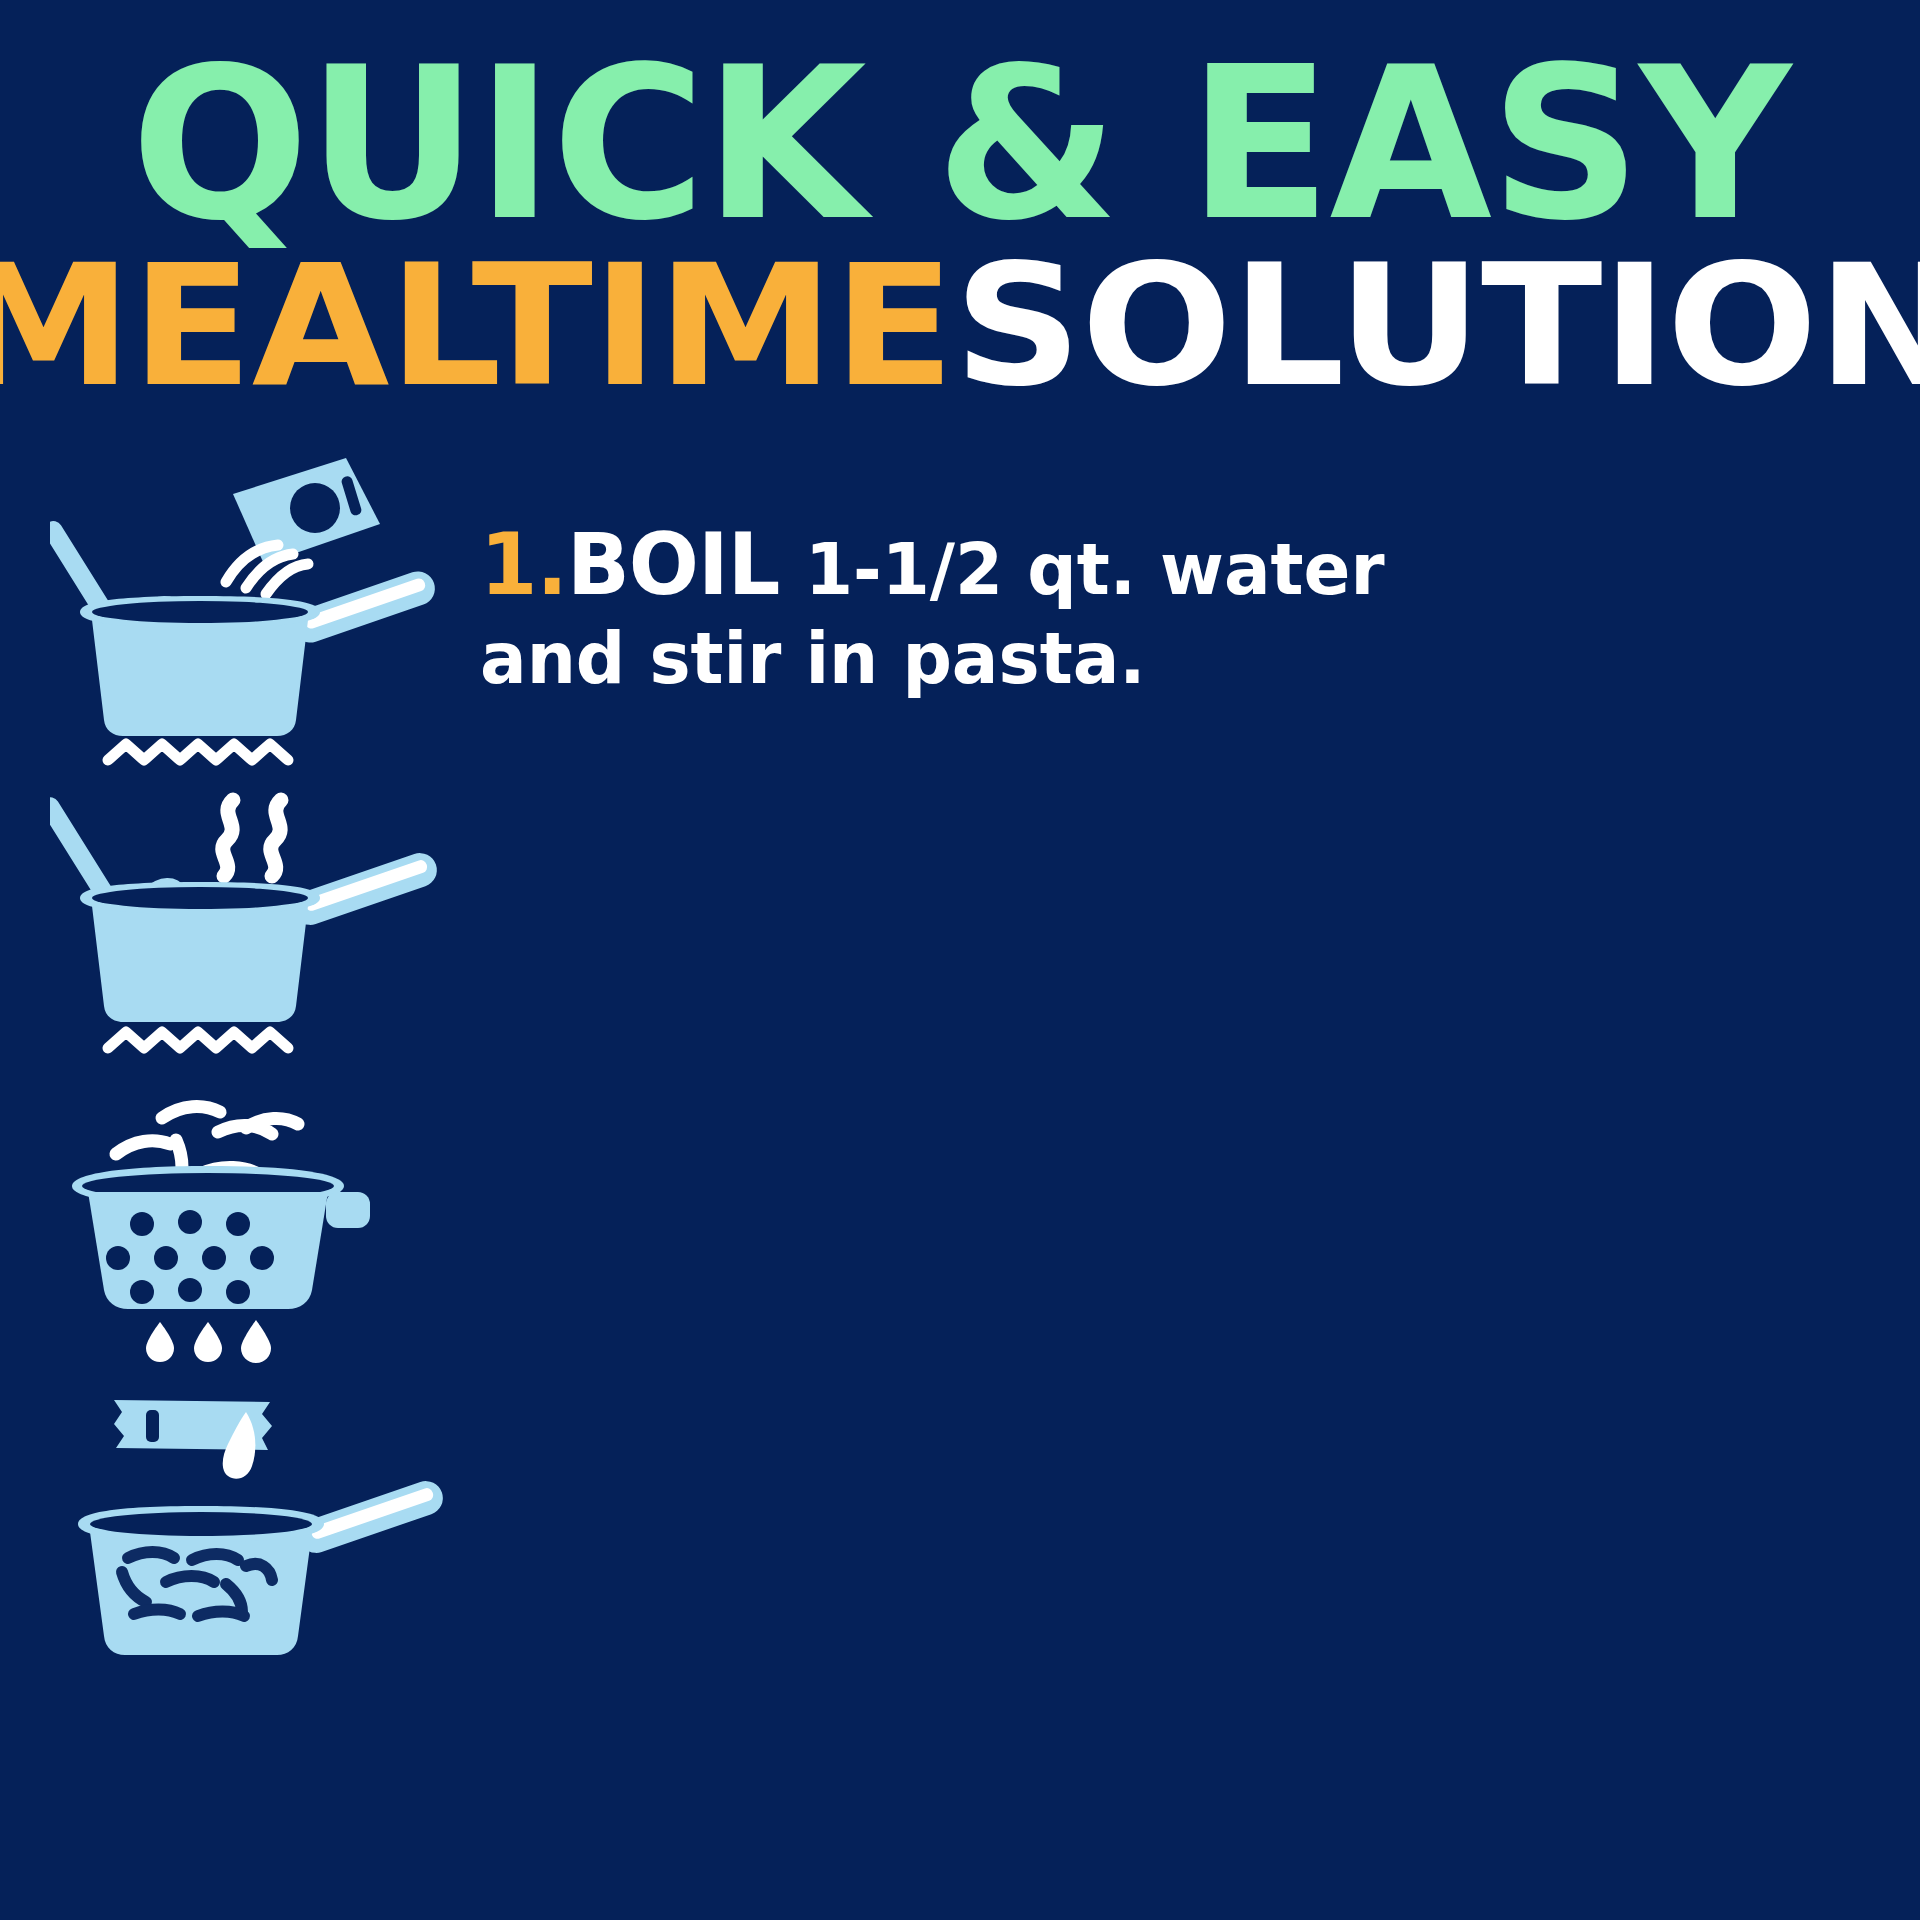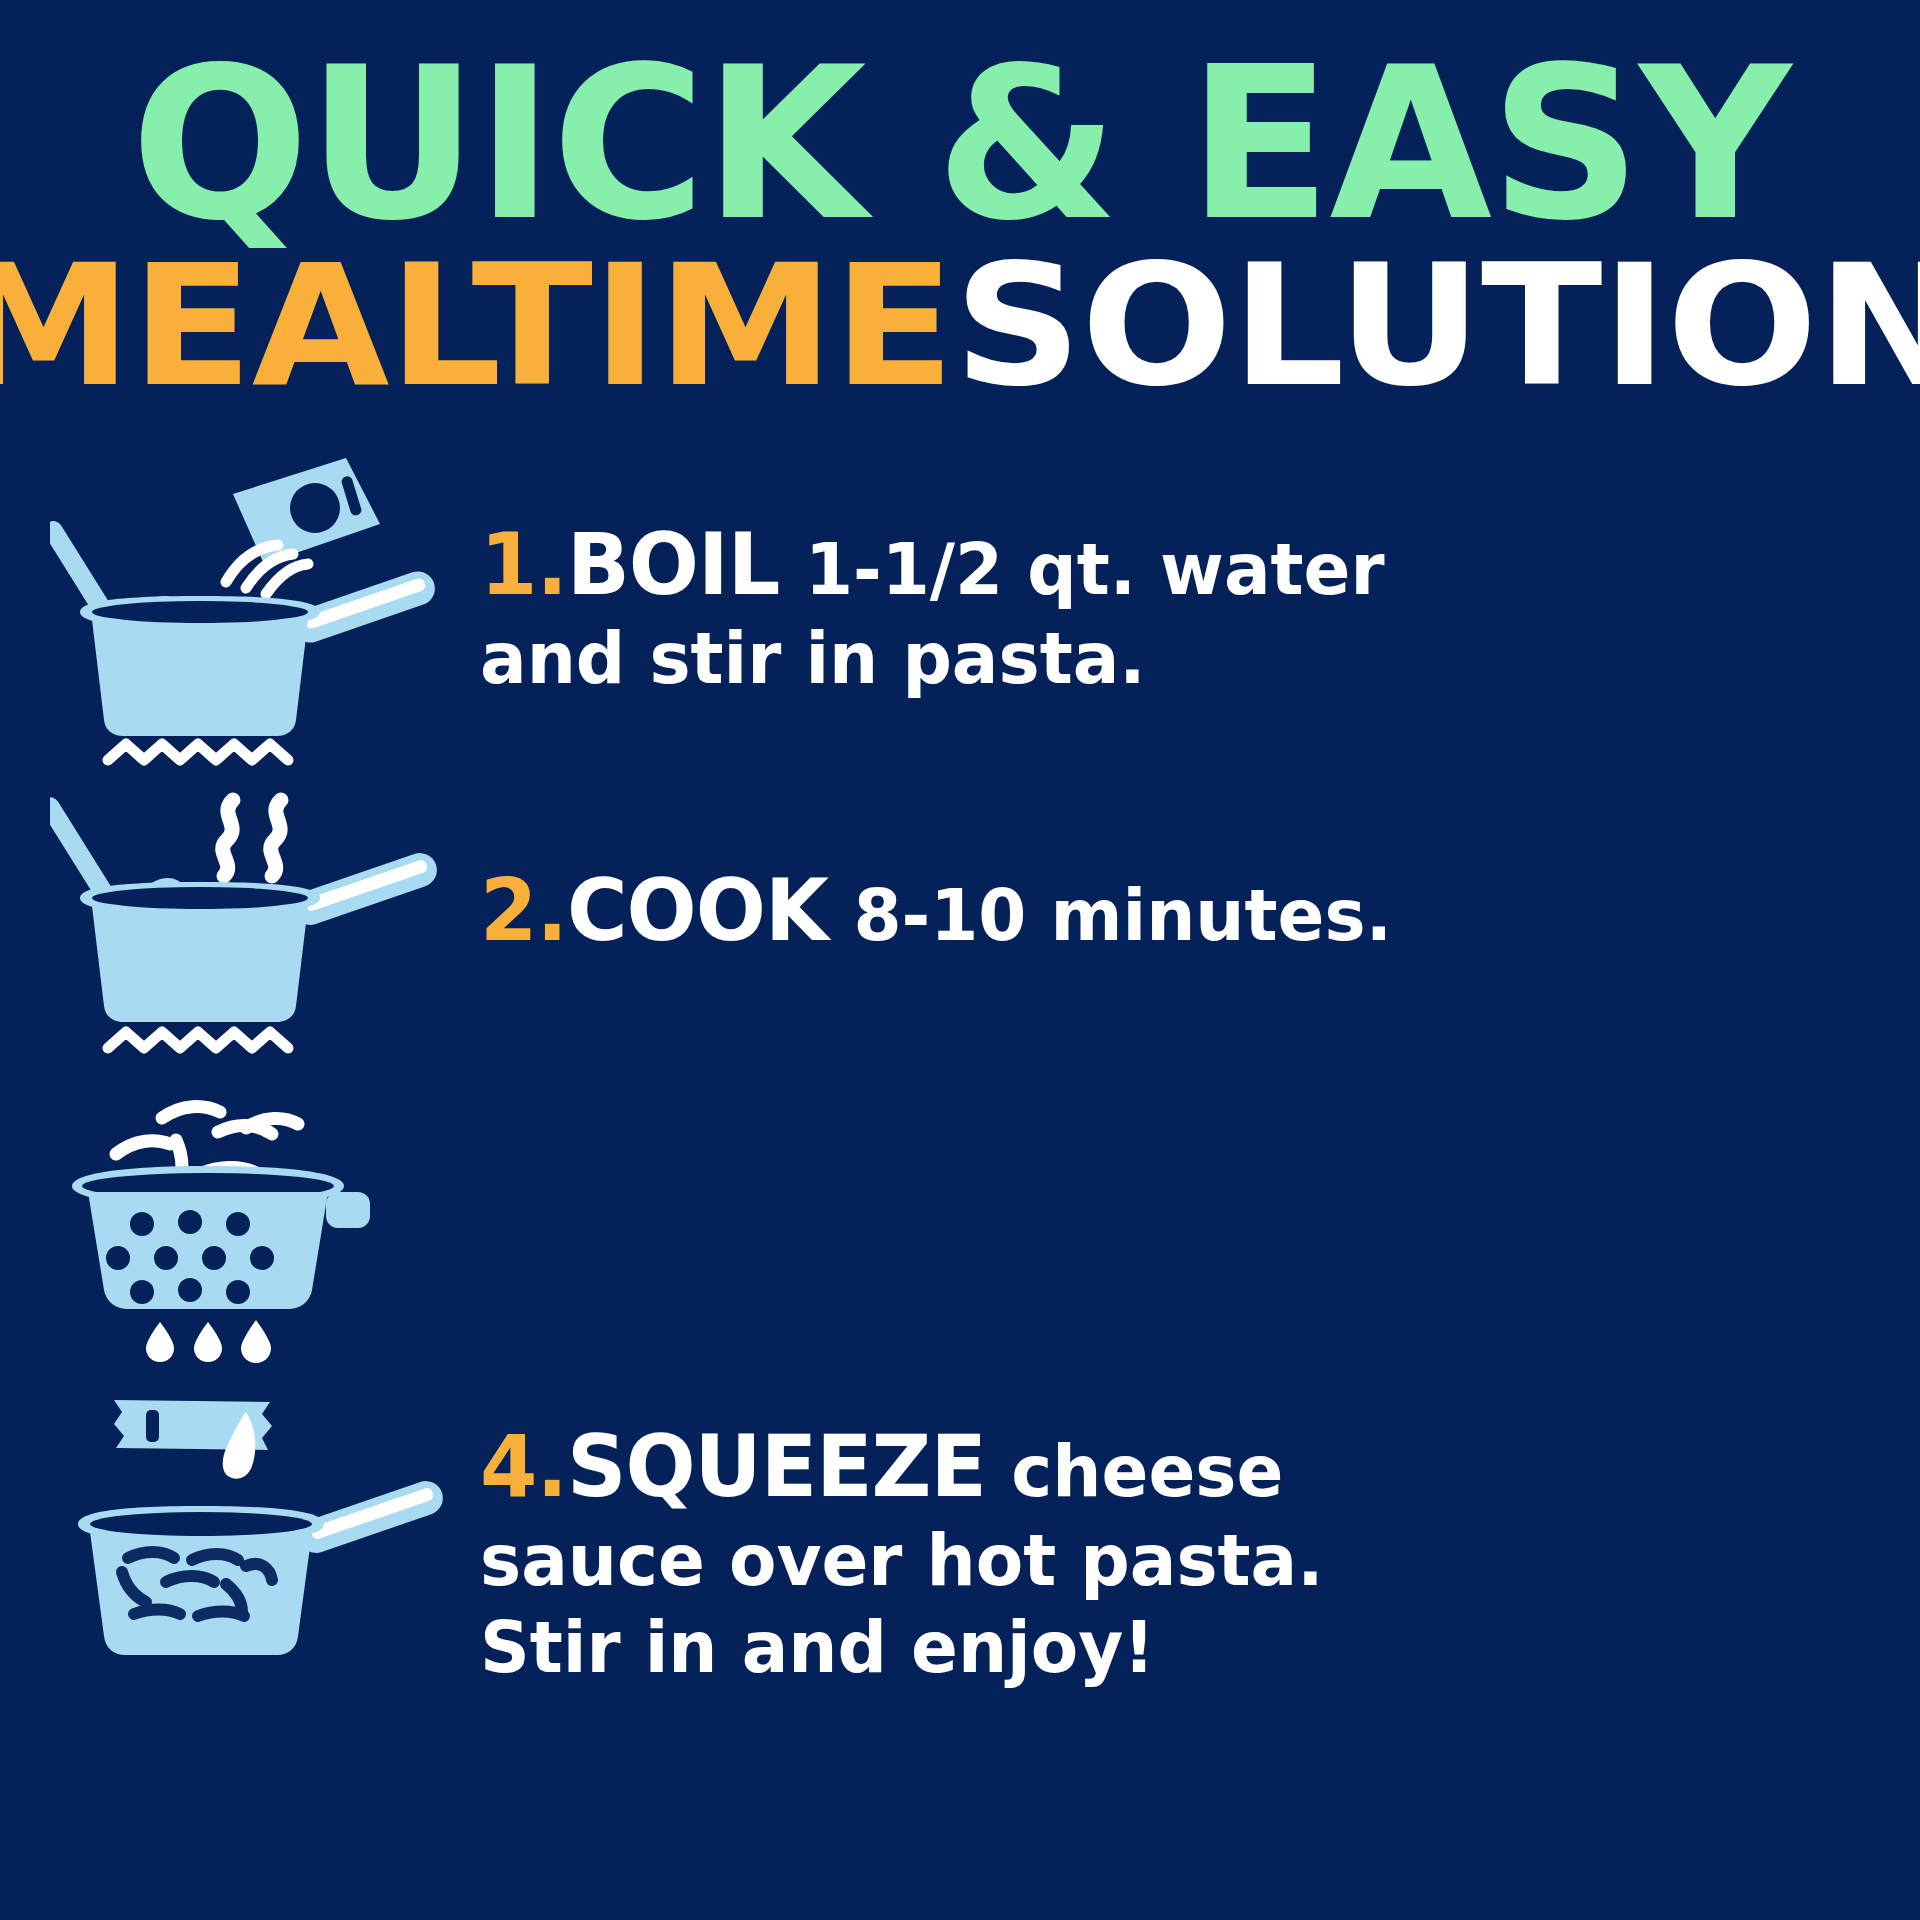--- a/index.html
+++ b/index.html
@@ -191,25 +191,20 @@
             <rect x="240" y="90" width="150" height="34" rx="17" fill="#a8dbf2" transform="rotate(-19 315 107)"></rect>
             <rect x="252" y="97" width="128" height="13" rx="6" fill="#ffffff" transform="rotate(-19 316 103)"></rect>
           </g>
 
           <path d="M42 124 L258 124 L246 224 C245 234, 237 240, 227 240 L73 240 C63 240, 55 234, 54 224 Z" fill="#a8dbf2"></path>
           <path d="M30 116 C30 106, 62 100, 150 100 C238 100, 270 106, 270 116 C270 126, 238 132, 150 132 C62 132, 30 126, 30 116 Z" fill="#a8dbf2"></path>
           <ellipse cx="150" cy="116" rx="108" ry="11" fill="#052159"></ellipse>
 
           <polyline points="58,266 76,250 94,266 112,250 130,266 148,250 166,266 184,250 202,266 220,250 238,266" fill="none" stroke="#ffffff" stroke-width="11" stroke-linecap="round" stroke-linejoin="round"></polyline>
         </svg>
-      </div>
-      <div class="step-text">
-        <div class="step-line">
-          <span class="step-num">2.</span><span class="step-verb">COOK</span>&nbsp;<span class="step-rest">8-10 minutes.</span>
-        </div>
       </div>
     </div>
 
     <div class="step-row" id="row-3">
       <div class="step-icon">
         <svg width="400" height="300" viewBox="0 0 400 300" aria-hidden="true">
 
           <g fill="none" stroke="#ffffff" stroke-width="13" stroke-linecap="round">
             <path d="M112 36 C132 22, 154 22, 170 30"></path>
             <path d="M168 50 C188 40, 208 42, 222 52"></path>
@@ -272,23 +267,16 @@
             <path d="M142 178 C158 170, 176 170, 188 178"></path>
             <path d="M196 184 C210 178, 220 186, 222 198"></path>
             <path d="M72 190 C76 204, 84 214, 96 220"></path>
             <path d="M116 200 C132 192, 152 192, 164 200"></path>
             <path d="M176 202 C186 210, 192 220, 192 230"></path>
             <path d="M84 232 C100 226, 118 226, 130 232"></path>
             <path d="M148 234 C164 228, 182 228, 194 234"></path>
           </g>
         </svg>
       </div>
-      <div class="step-text">
-        <div class="step-line">
-          <span class="step-num">4.</span><span class="step-verb">SQUEEZE</span>&nbsp;<span class="step-rest">cheese</span>
-        </div>
-        <div class="step-cont">sauce over hot pasta.</div>
-        <div class="step-cont">Stir in and enjoy!</div>
-      </div>
     </div>
 
   </div>
 </div>
 
 </body></html>

